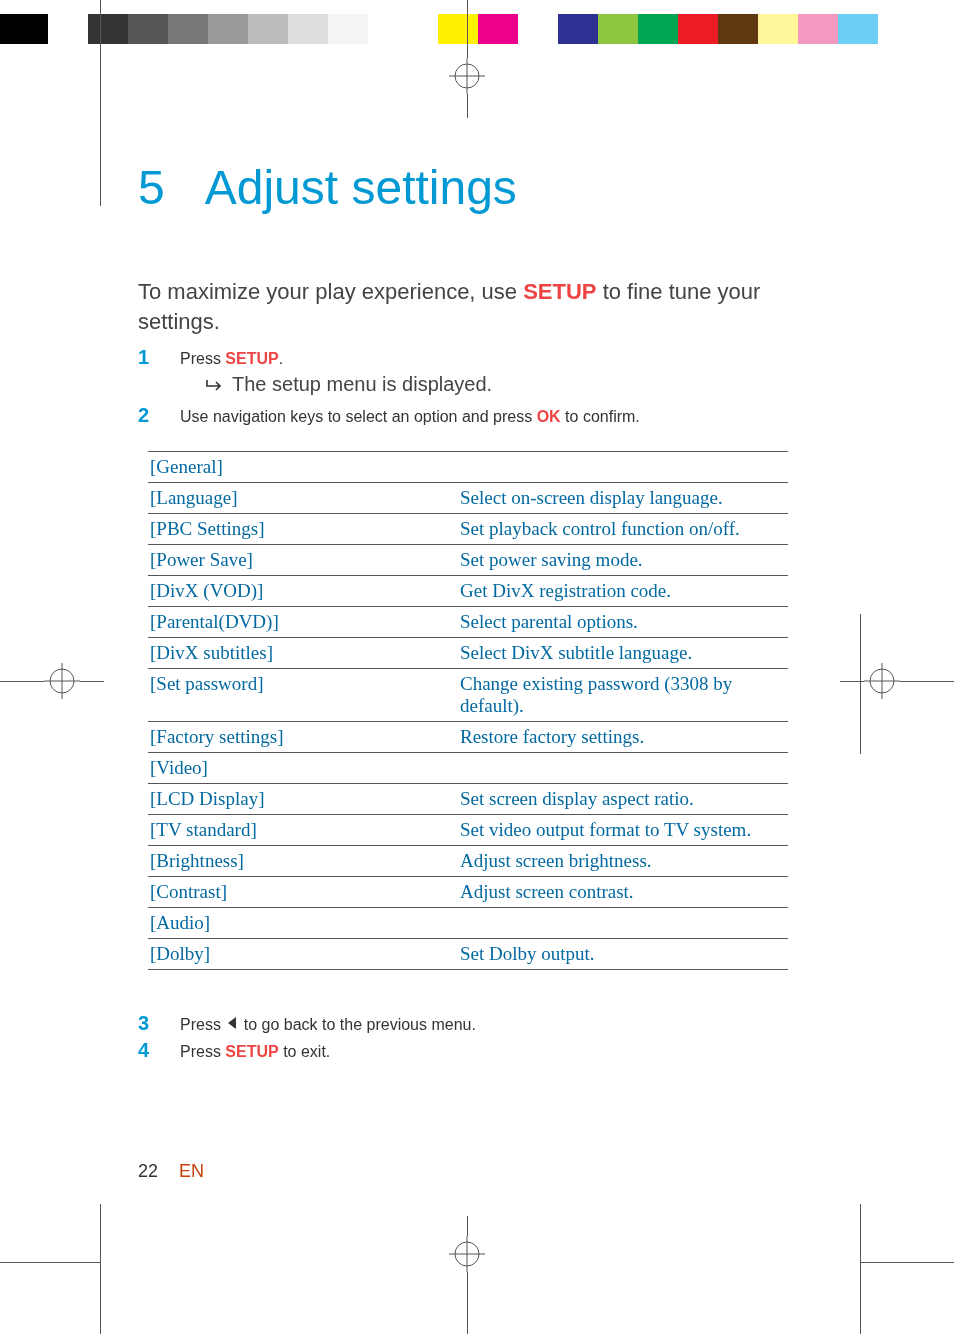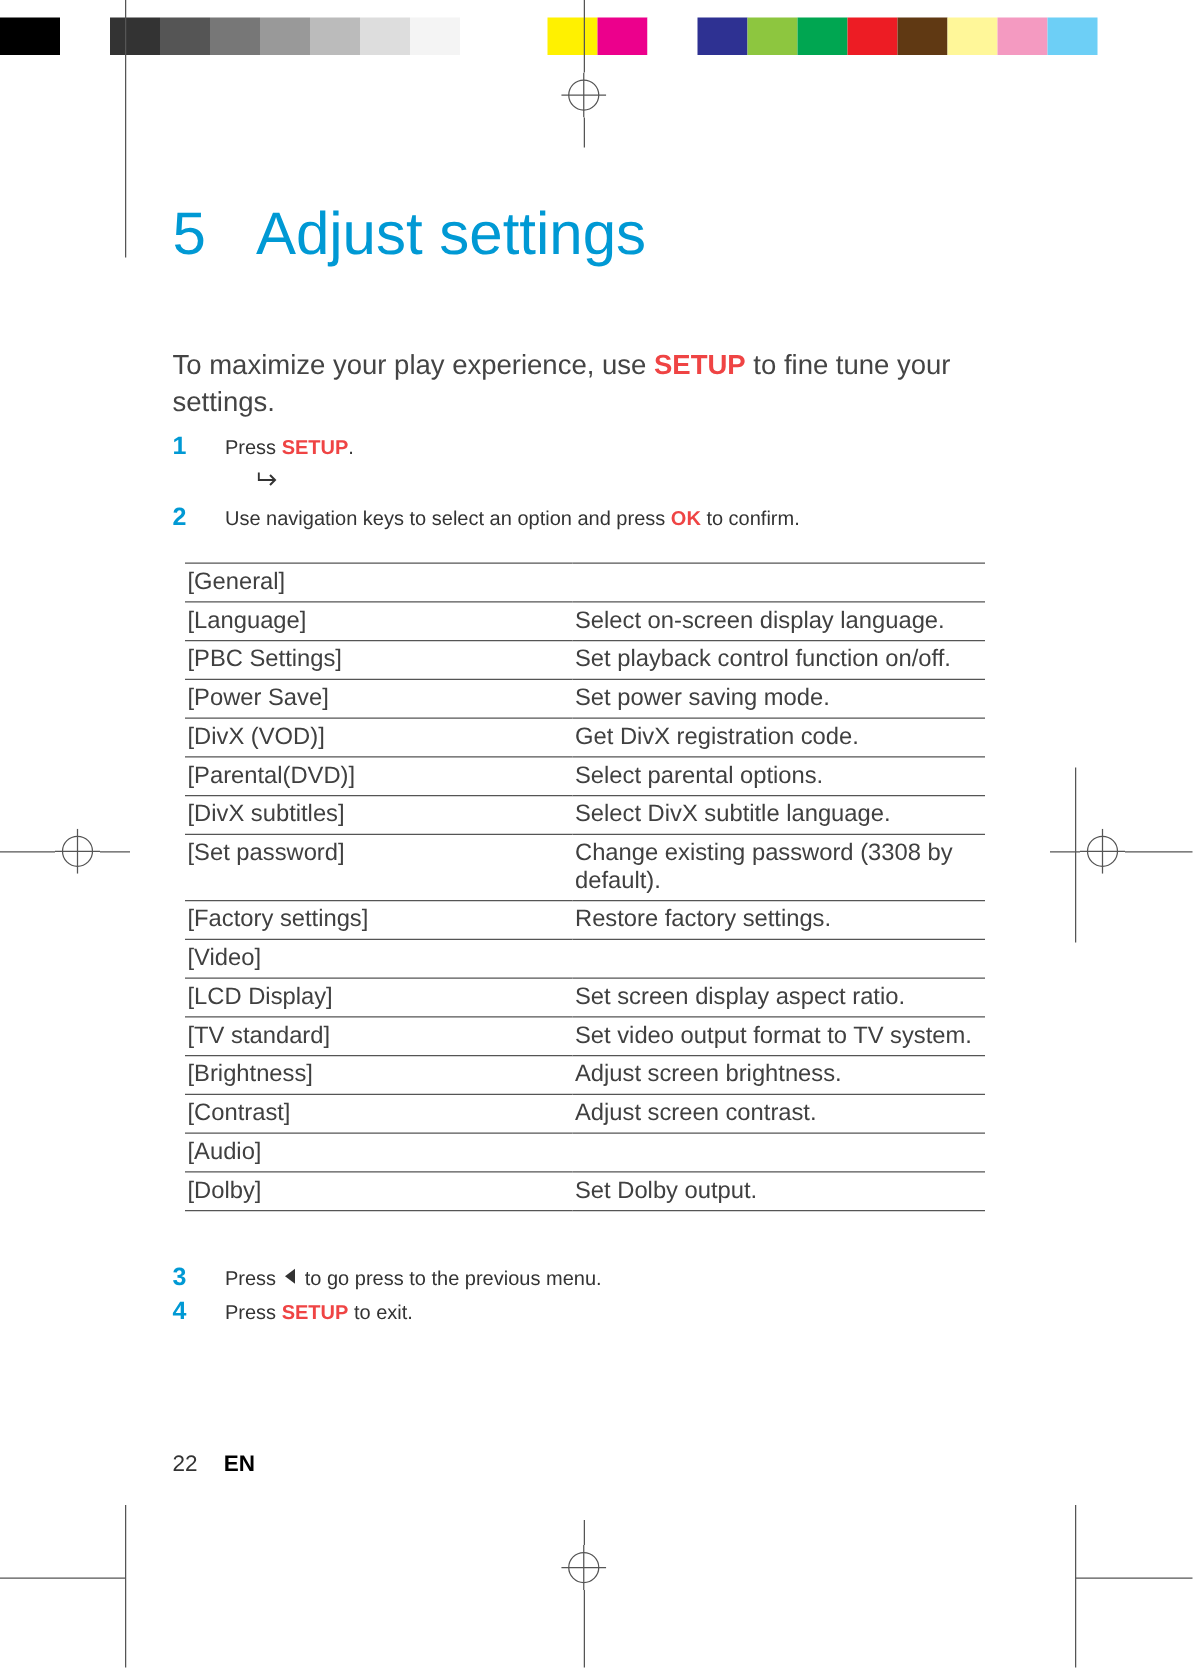--- a/index.html
+++ b/index.html
@@ -104,35 +104,36 @@
       margin-right: 8px;
       vertical-align: middle;
     }
     .settings-table {
       width: 640px;
       margin-left: 10px;
       margin-top: 24px;
       border-collapse: collapse;
       font-size: 19px;
       font-weight: 300;
-      color: #404040;
+      color: #0369a1;
+      font-family: Liberation Serif, serif;
     }
     .settings-table tr { border-bottom: 1px solid #555; }
     .settings-table tr:first-child { border-top: 1px solid #555; }
     .settings-table td { padding: 4px 2px 4px 2px; vertical-align: top; }
     .settings-table td:first-child { width: 310px; }
     .steps-after { margin-top: 42px; }
     .footer {
       position: absolute;
       left: 138px;
       top: 1161px;
       font-size: 18px;
       color: #333;
     }
-    .footer .lang { font-weight: 700; margin-left: 16px; color: #000000; text-align: center; }
+    .footer .lang { font-weight: 400; margin-left: 16px; color: #c2410c; text-align: center; }
     .tri { display: inline-block; vertical-align: middle; }
   </style>
 </head>
 <body>
 
 <div class="color-bar">
     <div class="cb" style="width: 48px; background: rgb(0, 0, 0);"></div>
     <div class="cb" style="width: 40px; background: rgb(255, 255, 255);"></div>
     <div class="cb" style="width: 40px; background: rgb(51, 51, 51);"></div>
     <div class="cb" style="width: 40px; background: rgb(85, 85, 85);"></div>
@@ -215,21 +216,21 @@
       <span class="step-text">
         <span>Press </span><span class="bold">SETUP</span><span>.</span>
       </span>
     </li>
   </ul>
   <div class="sub-result">
     <span class="arrow-icon">
       <svg width="18" height="14" viewBox="0 0 18 14">
           <path d="M1 1 L1 7 L13 7 M10 3 L14 7 L10 11" fill="none" stroke="#333" stroke-width="1.6"></path>
         </svg>
-    </span>
+    </span><span>The setup menu is displayed.</span>
   </div>
   <ul class="steps">
     <li class="step">
       <span class="step-num">2</span>
       <span class="step-text">
         <span>Use navigation keys to select an option and press </span><span class="bold">OK</span><span> to confirm.</span>
       </span>
     </li>
   </ul>
 
@@ -301,21 +302,21 @@
         </tr>
       </tbody>
   </table>
 
   <ul class="steps steps-after">
     <li class="step">
       <span class="step-num">3</span>
       <span class="step-text">
         <span>Press </span><span class="tri"><svg width="14" height="14" viewBox="0 0 14 14">
               <path d="M11 1 L3 7 L11 13 Z" fill="#333"></path>
-            </svg></span><span> to go press to the previous menu.</span>
+            </svg></span><span> to go back to the previous menu.</span>
       </span>
     </li>
     <li class="step">
       <span class="step-num">4</span>
       <span class="step-text">
         <span>Press </span><span class="bold">SETUP</span><span> to exit.</span>
       </span>
     </li>
   </ul>
 </div>

